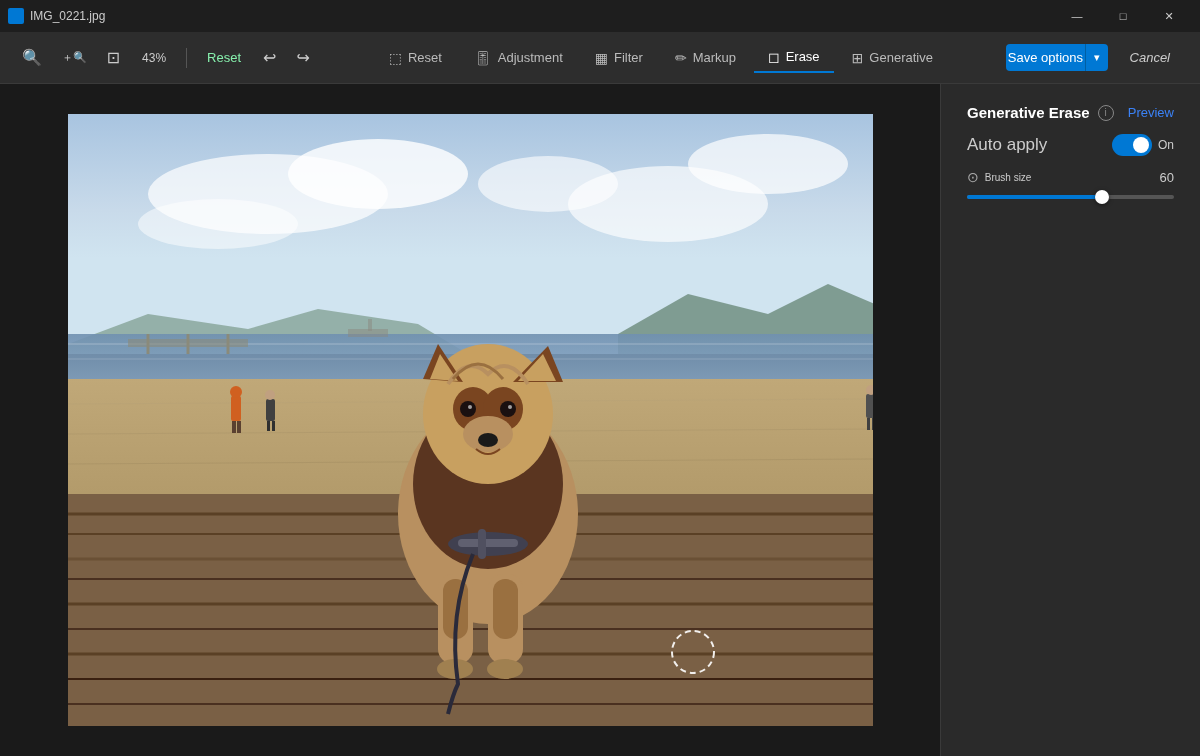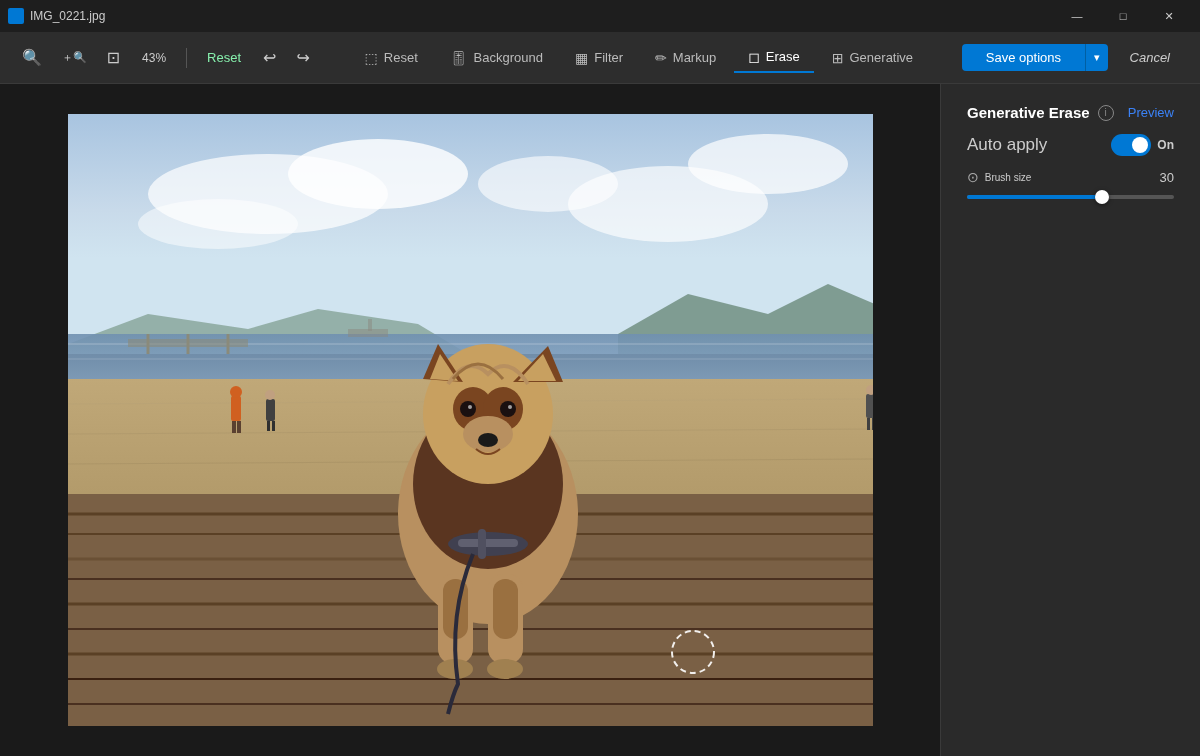--- a/index.html
+++ b/index.html
@@ -134,21 +134,21 @@
     .nav-tool-icon { font-size: 14px; }
     .toolbar-right {
       display: flex;
       align-items: center;
       gap: 8px;
     }
     .save-options-btn {
       background: #0078d4;
       border: none;
       color: #fff;
-      padding: 6px 24px;
+      padding: 6px 2px;
       border-radius: 4px 0 0 4px;
       font-size: 13px;
       cursor: pointer;
     }
     .save-options-dropdown {
       background: #0078d4;
       border: none;
       border-left: 1px solid #005fa3;
       color: #fff;
       padding: 6px 8px;
@@ -259,21 +259,20 @@
       right: 3px;
       top: 3px;
       width: 16px;
       height: 16px;
       background: #fff;
       border-radius: 50%;
     }
     .toggle-label {
       font-size: 12px;
       color: #ccc;
-      font-weight: bold;
     }
 
     
     .brush-row {
       display: flex;
       flex-direction: column;
       gap: 10px;
     }
     .brush-header {
       display: flex;
@@ -369,21 +368,21 @@
     </button>
   </div>
 
   <div class="toolbar-center">
     <button class="nav-tool">
       <span class="nav-tool-icon">⬚</span>
       <span>Reset</span>
     </button>
     <button class="nav-tool">
       <span class="nav-tool-icon">🎚</span>
-      <span>Background</span>
+      <span>Adjustment</span>
     </button>
     <button class="nav-tool">
       <span class="nav-tool-icon">▦</span>
       <span>Filter</span>
     </button>
     <button class="nav-tool">
       <span class="nav-tool-icon">✏</span>
       <span>Markup</span>
     </button>
     <button class="nav-tool active">
@@ -562,21 +561,21 @@
         <span class="toggle-label">On</span>
       </div>
     </div>
 
     <div class="brush-row">
       <div class="brush-header">
         <div class="brush-label-group">
           <span class="brush-icon">⊙</span>
           <span class="brush-label">Brush size</span>
         </div>
-        <span class="brush-value">30</span>
+        <span class="brush-value">60</span>
       </div>
       <div style="position:relative; height:14px;">
         <div class="slider-track">
           <div class="slider-fill"></div>
           <div class="slider-thumb"></div>
         </div>
         <input type="range" class="slider-input" min="0" max="100" value="65" style="">
       </div>
     </div>
   </div>

